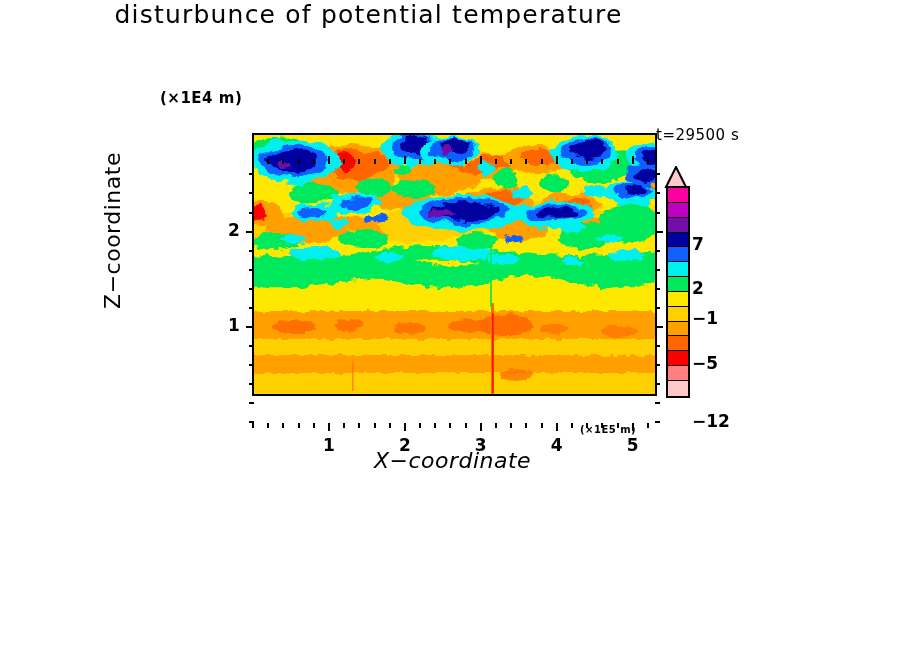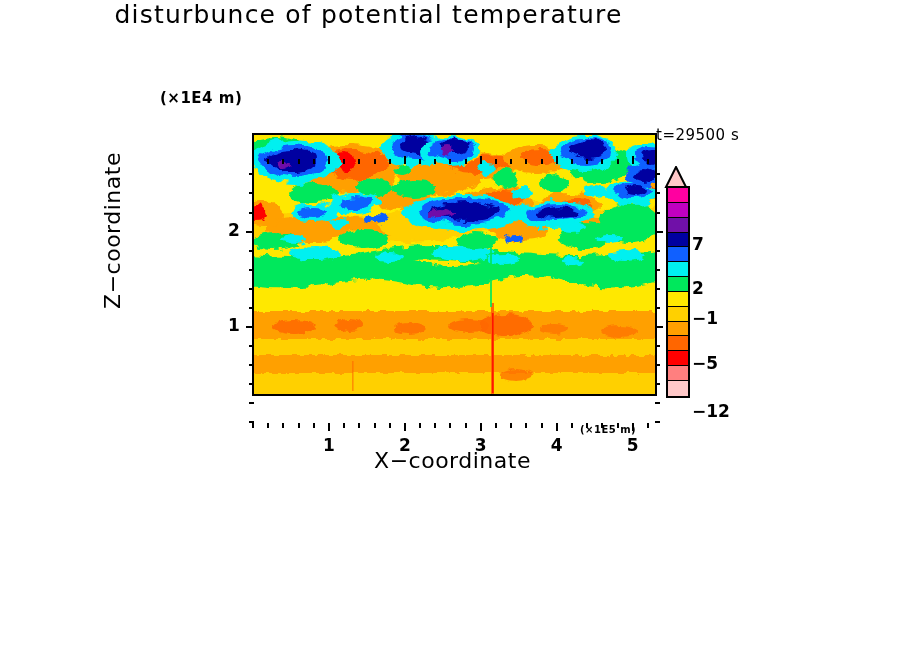--- a/index.html
+++ b/index.html
@@ -13,21 +13,21 @@
   #xunit{left:580px;top:424px;font-size:10px;font-weight:700;letter-spacing:0.5px;}
   #tstamp{left:656px;top:126px;font-size:15px;font-weight:400;letter-spacing:0.5px;}
   #plotbox{left:252px;top:133px;width:401px;height:259px;border:2px solid #000;
            box-sizing:content-box;background:#ffe800;overflow:hidden;}
   #plotsvg{display:block;width:401px;height:259px;}
   .tick{position:absolute;background:#000;}
   #xaxis-labels span,#yaxis-labels span{position:absolute;font-size:17px;font-weight:700;}
   #ylabel{left:-8px;top:218px;width:240px;text-align:center;font-size:22px;
           transform:rotate(-90deg);transform-origin:center center;letter-spacing:0.5px;}
   #xlabel{left:252px;top:448px;width:401px;text-align:center;font-size:22px;
-          letter-spacing:0.5px;}
+          letter-spacing:0.5px;font-style:italic;}
   #cbar{left:666px;top:186px;width:20px;height:208px;border:2px solid #000;
         box-sizing:content-box;}
   .cband{width:100%;box-sizing:border-box;border-bottom:1px solid #000;}
   .cband:last-child{border-bottom:none;}
   #cbar-tip{left:664px;top:166px;width:24px;height:22px;}
   #cbar-labels span{position:absolute;font-size:17px;font-weight:700;left:692px;}
 </style>
 </head>
 <body>
 
@@ -324,14 +324,14 @@
     <div class="cband" style="background: rgb(255, 102, 0); height: 14.8571px;"></div>
     <div class="cband" style="background: rgb(255, 0, 0); height: 14.8571px;"></div>
     <div class="cband" style="background: rgb(255, 127, 127); height: 14.8571px;"></div>
     <div class="cband" style="background: rgb(255, 200, 200); height: 14.8571px;"></div>
   </div>
 <div class="abs" id="cbar-labels">
     <span style="top: 204.714px;">7</span>
     <span style="top: 249.286px;">2</span>
     <span style="top: 279px;">−1</span>
     <span style="top: 323.571px;">−5</span>
-    <span style="top: 372px;">−12</span>
+    <span style="top: 382px;">−12</span>
   </div>
 
 </body></html>

